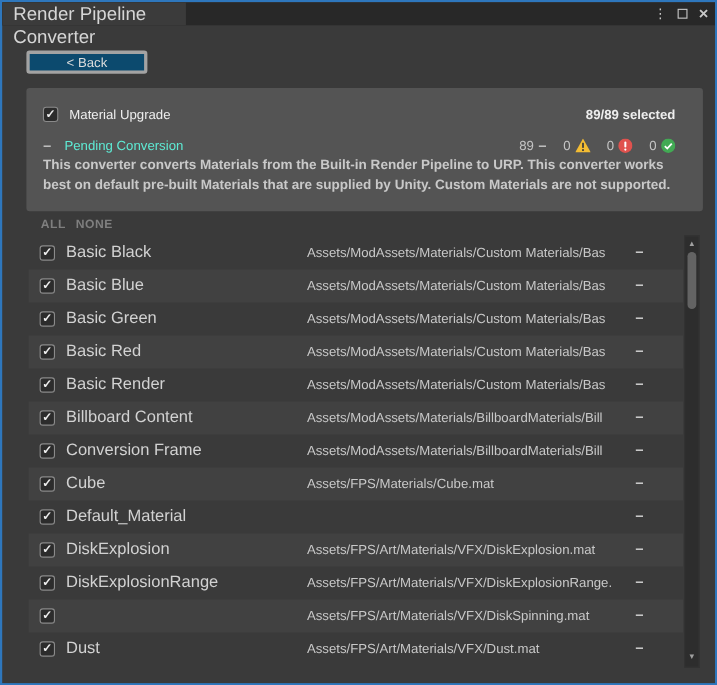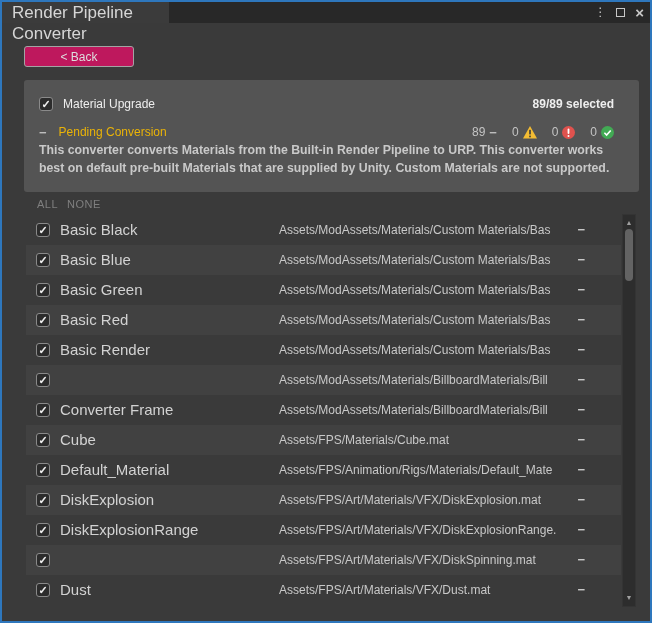--- a/index.html
+++ b/index.html
@@ -13,49 +13,49 @@
   .tab{position:absolute;left:0;top:0;height:21px;width:167px;background:#3b3b3b;
        color:#d6d6d6;font-size:17px;line-height:21px;padding-left:10px;}
   .titlebar-icons{position:absolute;right:6px;top:0;height:21px;display:flex;align-items:center;gap:10px;}
   .tb-icon{color:#c8c8c8;font-size:13px;line-height:21px;cursor:default;display:inline-flex;align-items:center;justify-content:center;}
   .tb-icon.kebab{font-size:12px;letter-spacing:0;}
   .maxi-box{display:inline-block;width:9px;height:9px;border:1.5px solid #c8c8c8;}
   .tb-icon.close{font-size:15px;font-weight:bold;}
   
   .back-btn{
     position:absolute;left:22px;top:44px;width:110px;height:21px;
-    background:#be185d;border:1px solid #a3a3a3;border-radius:3px;
+    background:#0c4a6e;border:3px solid #a3a3a3;border-radius:3px;
     color:#dddddd;font-size:12px;text-align:center;padding:0;cursor:pointer;
   }
   
   .panel{position:absolute;left:22px;top:78px;width:615px;height:112px;background:#545454;border-radius:3px;}
   .panel-row{position:absolute;left:15px;right:25px;display:flex;align-items:center;}
   .panel-row.head{top:16px;height:16px;}
   .panel-row.pending{top:44px;height:16px;}
   .checkbox{
     display:inline-flex;align-items:center;justify-content:center;
     width:14px;height:14px;background:#2c2c2c;border:1px solid #8a8a8a;border-radius:3px;
     flex:0 0 auto;cursor:pointer;
   }
   .checkbox .check{color:#eeeeee;font-size:11px;line-height:11px;font-weight:bold;}
   .panel-title{color:#eeeeee;font-size:12px;font-weight:normal;margin-left:10px;}
   .selected-summary{margin-left:auto;color:#eeeeee;font-size:12px;font-weight:bold;}
   .minus-glyph{color:#bdbdbd;font-weight:bold;font-size:13px;line-height:13px;}
-  .pending-label{color:#eab308;font-size:12px;margin-left:12px;}
+  .pending-label{color:#5eead4;font-size:12px;margin-left:12px;}
   .pending-stats{margin-left:auto;display:flex;align-items:center;gap:15px;color:#c4c4c4;font-size:12px;}
   .stat{display:inline-flex;align-items:center;gap:4px;}
   .stat svg{display:block;}
   .panel-desc{
     position:absolute;left:15px;top:62px;width:582px;
     color:#c9c9c9;font-size:12.3px;line-height:17.5px;font-weight:bold;
   }
   
   .list-controls{position:absolute;left:35px;top:196px;display:flex;gap:9px;
     color:#7f7f7f;font-size:11px;letter-spacing:0.5px;}
-  .list-controls span{cursor:pointer;}
+  .list-controls span{cursor:pointer;font-weight:bold;}
   
   .list{position:absolute;left:24px;top:213px;width:595px;height:390px;}
   .row{position:relative;height:30px;background:transparent;}
   .row.alt{background:#414141;}
   .row .checkbox{position:absolute;left:10px;top:8px;}
   .row-label{position:absolute;left:34px;top:0;line-height:30px;color:#d2d2d2;font-size:15px;white-space:nowrap;}
   .row-path{position:absolute;left:253px;top:0;width:288px;line-height:30px;color:#c8c8c8;font-size:12px;
     white-space:nowrap;overflow:hidden;}
   .row-minus{position:absolute;right:36px;top:0;line-height:30px;color:#c8c8c8;font-weight:bold;font-size:13px;}
   
@@ -174,45 +174,45 @@
         <span class="check">✓</span>
       </span>
       <span class="row-label">Basic Render</span>
       <span class="row-path">Assets/ModAssets/Materials/Custom Materials/Bas</span>
       <span class="row-minus">−</span>
     </div>
       <div class="row alt">
       <span class="checkbox">
         <span class="check">✓</span>
       </span>
+      <span class="row-label">Billboard Content</span>
       <span class="row-path">Assets/ModAssets/Materials/BillboardMaterials/Bill</span>
       <span class="row-minus">−</span>
     </div>
       <div class="row">
       <span class="checkbox">
         <span class="check">✓</span>
       </span>
-      <span class="row-label">Converter Frame</span>
+      <span class="row-label">Conversion Frame</span>
       <span class="row-path">Assets/ModAssets/Materials/BillboardMaterials/Bill</span>
       <span class="row-minus">−</span>
     </div>
       <div class="row alt">
       <span class="checkbox">
         <span class="check">✓</span>
       </span>
       <span class="row-label">Cube</span>
       <span class="row-path">Assets/FPS/Materials/Cube.mat</span>
       <span class="row-minus">−</span>
     </div>
       <div class="row">
       <span class="checkbox">
         <span class="check">✓</span>
       </span>
       <span class="row-label">Default_Material</span>
-      <span class="row-path">Assets/FPS/Animation/Rigs/Materials/Default_Mate</span>
       <span class="row-minus">−</span>
     </div>
       <div class="row alt">
       <span class="checkbox">
         <span class="check">✓</span>
       </span>
       <span class="row-label">DiskExplosion</span>
       <span class="row-path">Assets/FPS/Art/Materials/VFX/DiskExplosion.mat</span>
       <span class="row-minus">−</span>
     </div>

